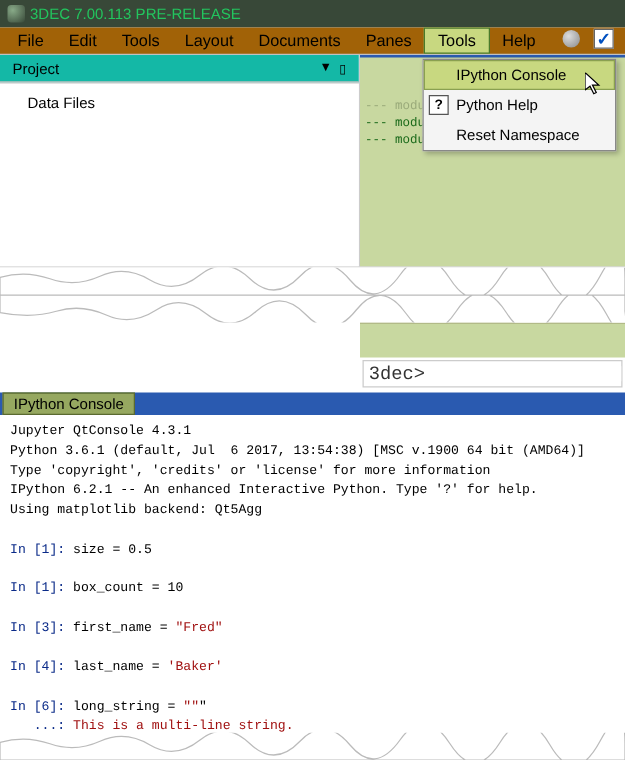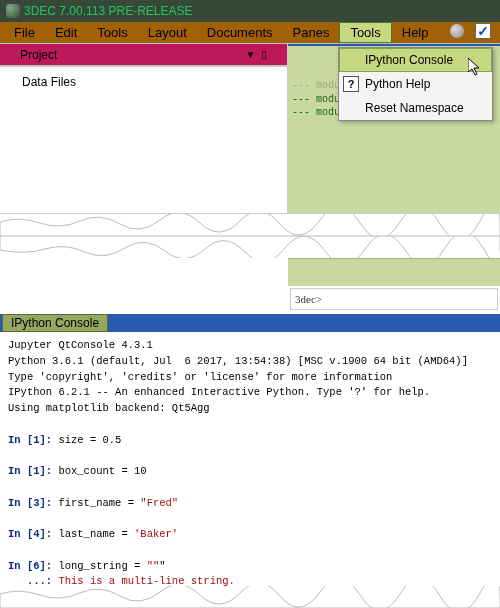--- a/index.html
+++ b/index.html
@@ -101,25 +101,25 @@
     display: flex;
     height: 170px;
     border-bottom: 1px solid #ccc;
   }
   .project-panel {
     width: 288px;
     display: flex; flex-direction: column;
     border-right: 1px solid #ccc;
   }
   .panel-header {
-    background: #be185d;
+    background: #14b8a6;
     border-bottom: 1px solid #c0c0c0;
     height: 22px;
     display: flex; align-items: center;
-    padding: 0 20px;
+    padding: 0 10px;
     font-size: 12px;
     justify-content: space-between;
   }
   .panel-header .right-icons {
     display: flex; gap: 6px; font-size: 10px;
   }
   .project-body {
     flex: 1;
     background: #fff;
     padding: 8px 22px;
@@ -146,22 +146,22 @@
   }
   .torn svg { width: 100%; height: 100%; display: block;}
   .cmd-row {
     height: 22px;
     display: flex; align-items: center;
     border: 1px solid #ccc;
     margin: 2px 2px 0 2px;
     background: #fff;
   }
   .cmd-row .lbl {
-    font-family: Liberation Serif, serif;
-    font-size: 11px;
+    font-family: Liberation Mono, monospace;
+    font-size: 15px;
     padding: 0 4px;
     color: #333;
   }
   .cmd-row input {
     flex: 1; border: none; outline: none;
     font-family: "Courier New", monospace; font-size: 11px;
   }
   .ipy-header {
     background: #2a5ab0;
     color: #fff;
@@ -182,21 +182,21 @@
   .ipy-body {
     font-family: "Courier New", monospace;
     font-size: 10.5px;
     padding: 6px 8px;
     line-height: 1.5;
     color: #000;
     background: #fff;
     height: 300px;
     white-space: pre;
   }
-  .in-prompt { color: #0a2a88; font-weight: bold; }
+  .in-prompt { color: #0a2a88; font-weight: normal; }
   .str { color: #a01010; }
 </style>
 </head>
 <body>
 
 <div class="titlebar">
   <div class="logo"></div>
   <span>3DEC 7.00.113 PRE-RELEASE</span>
 </div>
 

